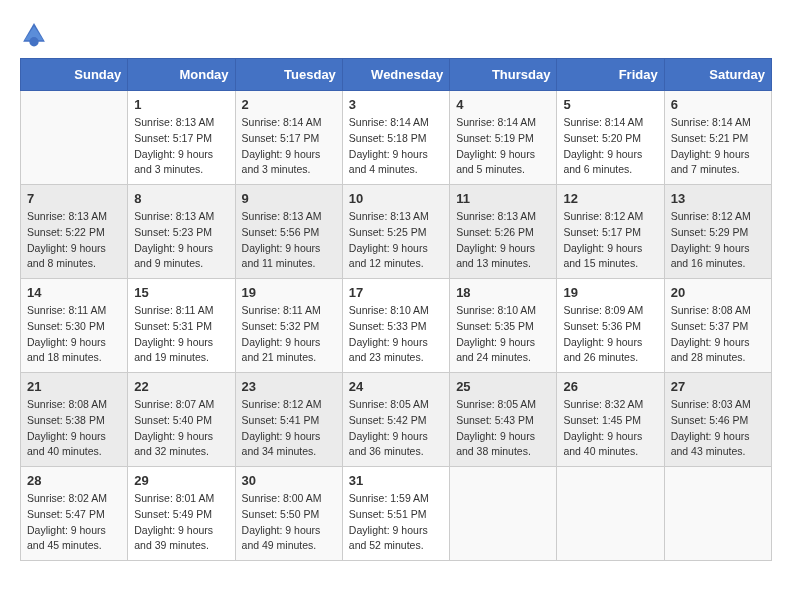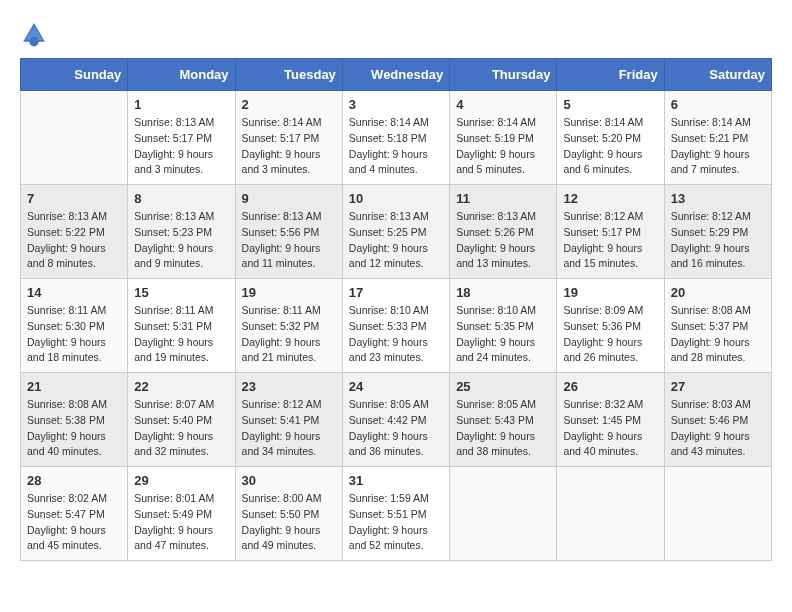--- a/index.html
+++ b/index.html
@@ -317,21 +317,21 @@
         <div class="cell-content">
           <span>Sunrise: 8:12 AM</span><br>
           <span>Sunset: 5:41 PM</span><br>
           <span>Daylight: 9 hours and 34 minutes.</span>
         </div>
       </td>
         <td>
         <span class="day-num">24</span>
         <div class="cell-content">
           <span>Sunrise: 8:05 AM</span><br>
-          <span>Sunset: 4:42 PM</span><br>
+          <span>Sunset: 5:42 PM</span><br>
           <span>Daylight: 9 hours and 36 minutes.</span>
         </div>
       </td>
         <td>
         <span class="day-num">25</span>
         <div class="cell-content">
           <span>Sunrise: 8:05 AM</span><br>
           <span>Sunset: 5:43 PM</span><br>
           <span>Daylight: 9 hours and 38 minutes.</span>
         </div>
@@ -360,21 +360,21 @@
           <span>Sunrise: 8:02 AM</span><br>
           <span>Sunset: 5:47 PM</span><br>
           <span>Daylight: 9 hours and 45 minutes.</span>
         </div>
       </td>
         <td>
         <span class="day-num">29</span>
         <div class="cell-content">
           <span>Sunrise: 8:01 AM</span><br>
           <span>Sunset: 5:49 PM</span><br>
-          <span>Daylight: 9 hours and 47 minutes.</span>
+          <span>Daylight: 9 hours and 39 minutes.</span>
         </div>
       </td>
         <td>
         <span class="day-num">30</span>
         <div class="cell-content">
           <span>Sunrise: 8:00 AM</span><br>
           <span>Sunset: 5:50 PM</span><br>
           <span>Daylight: 9 hours and 49 minutes.</span>
         </div>
       </td>

